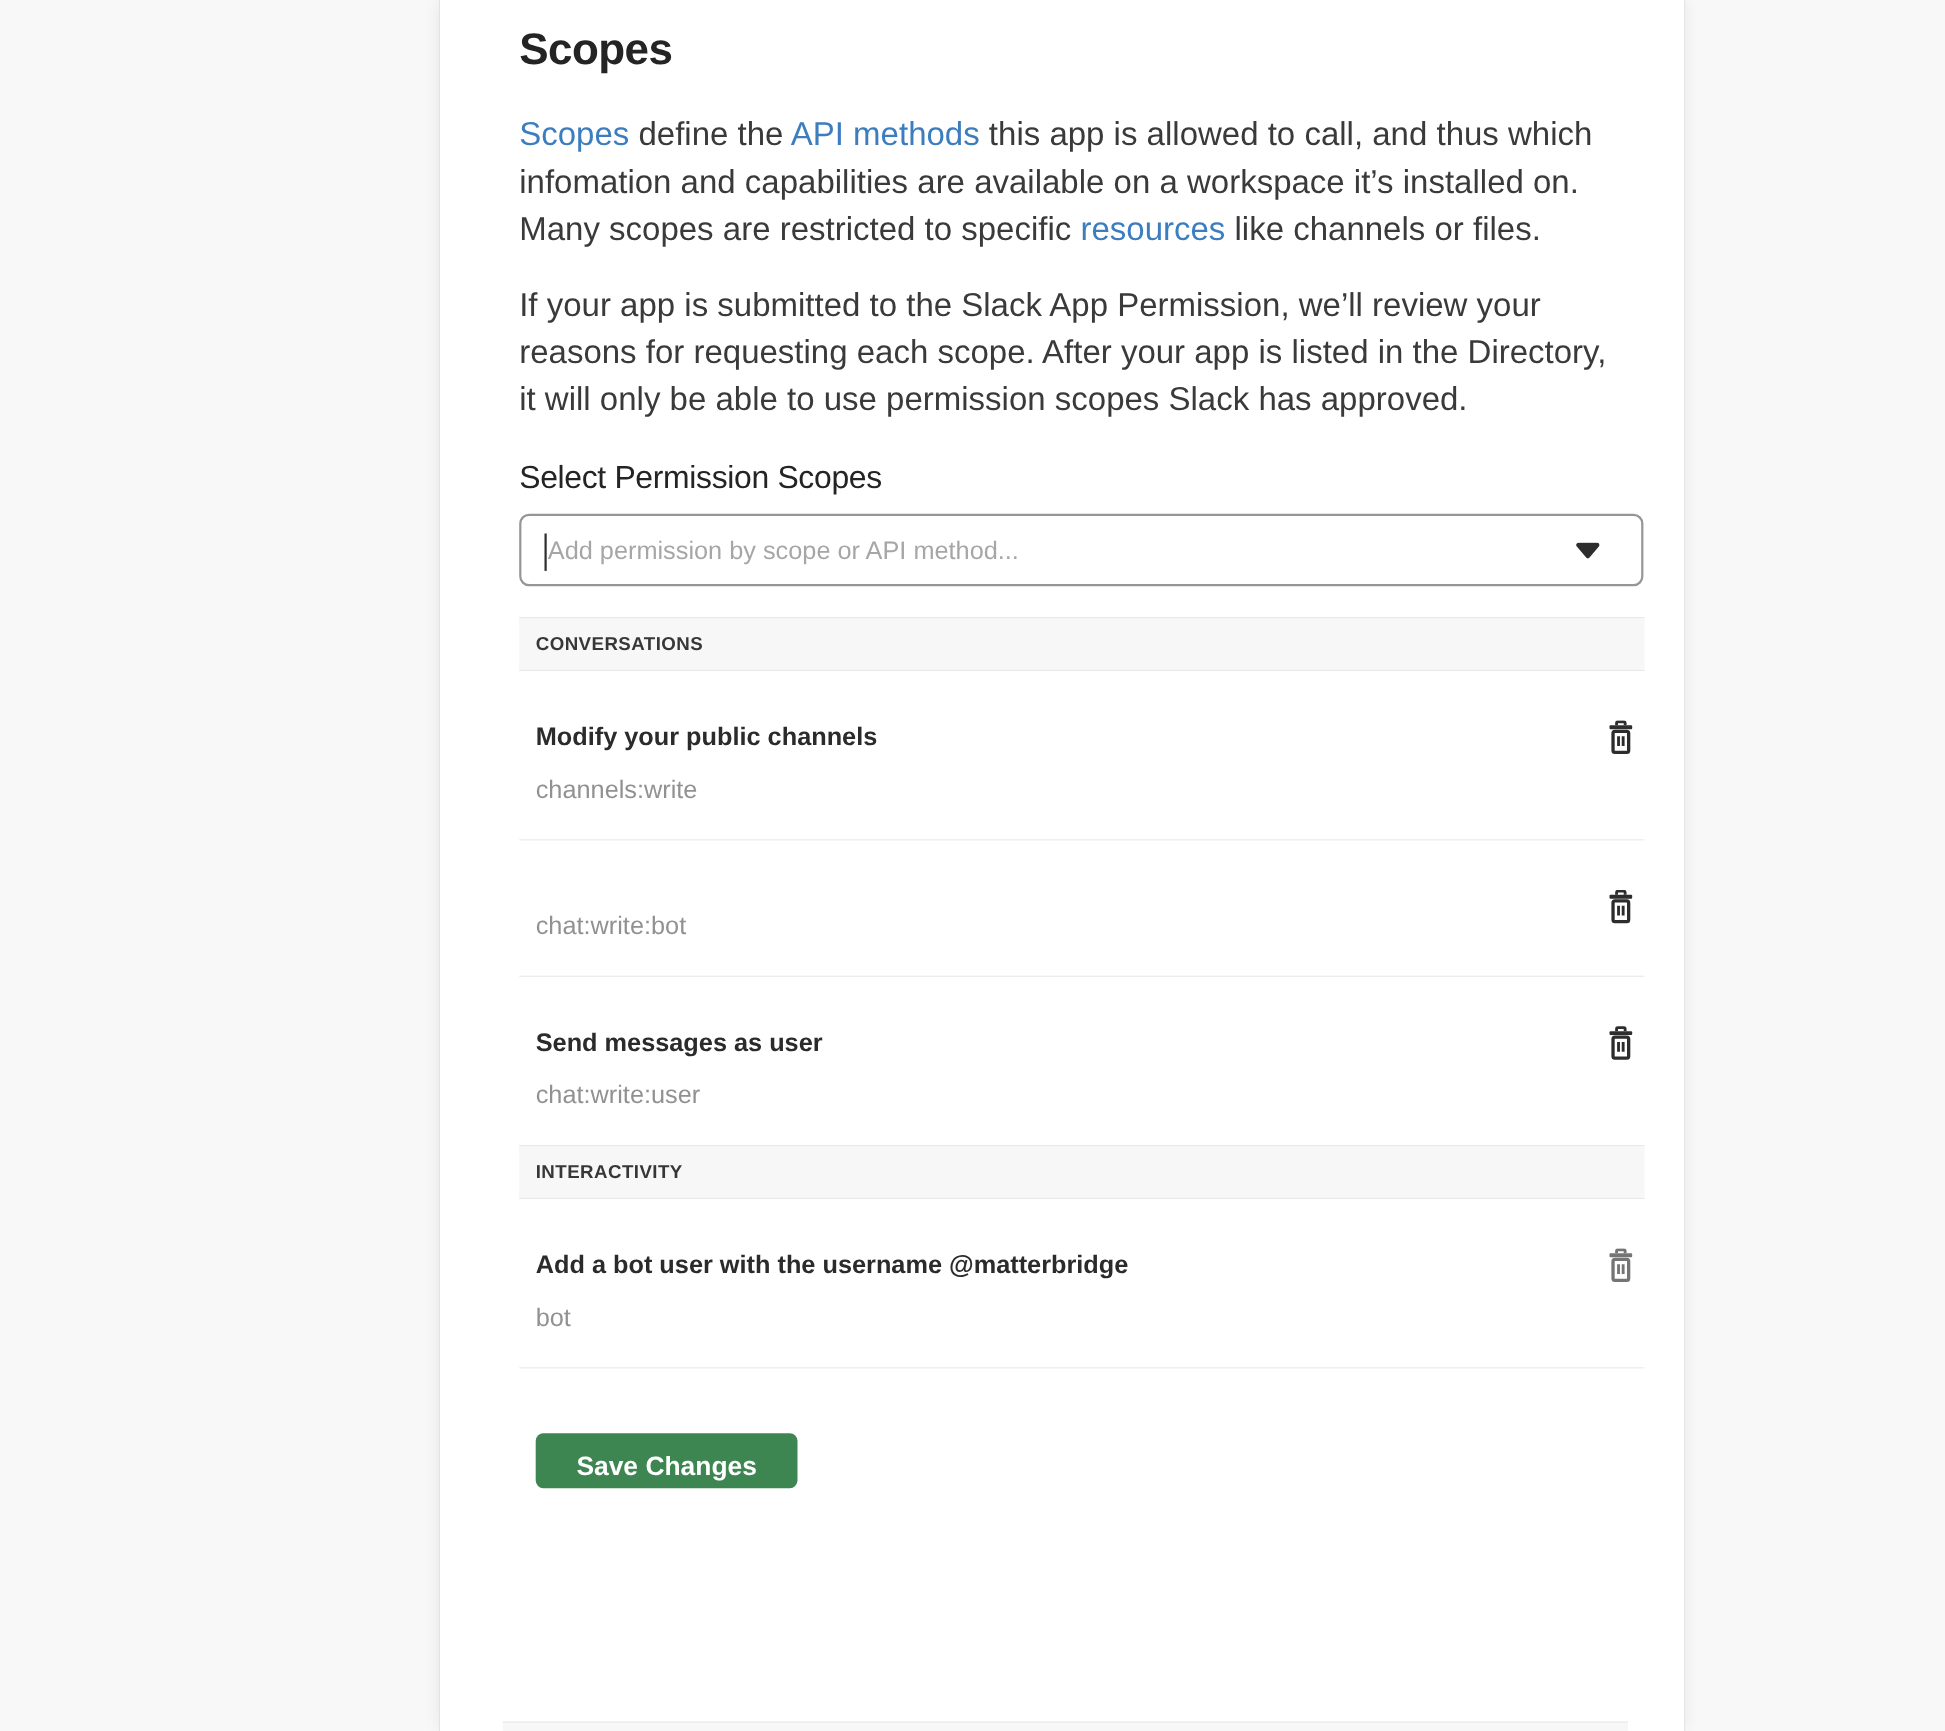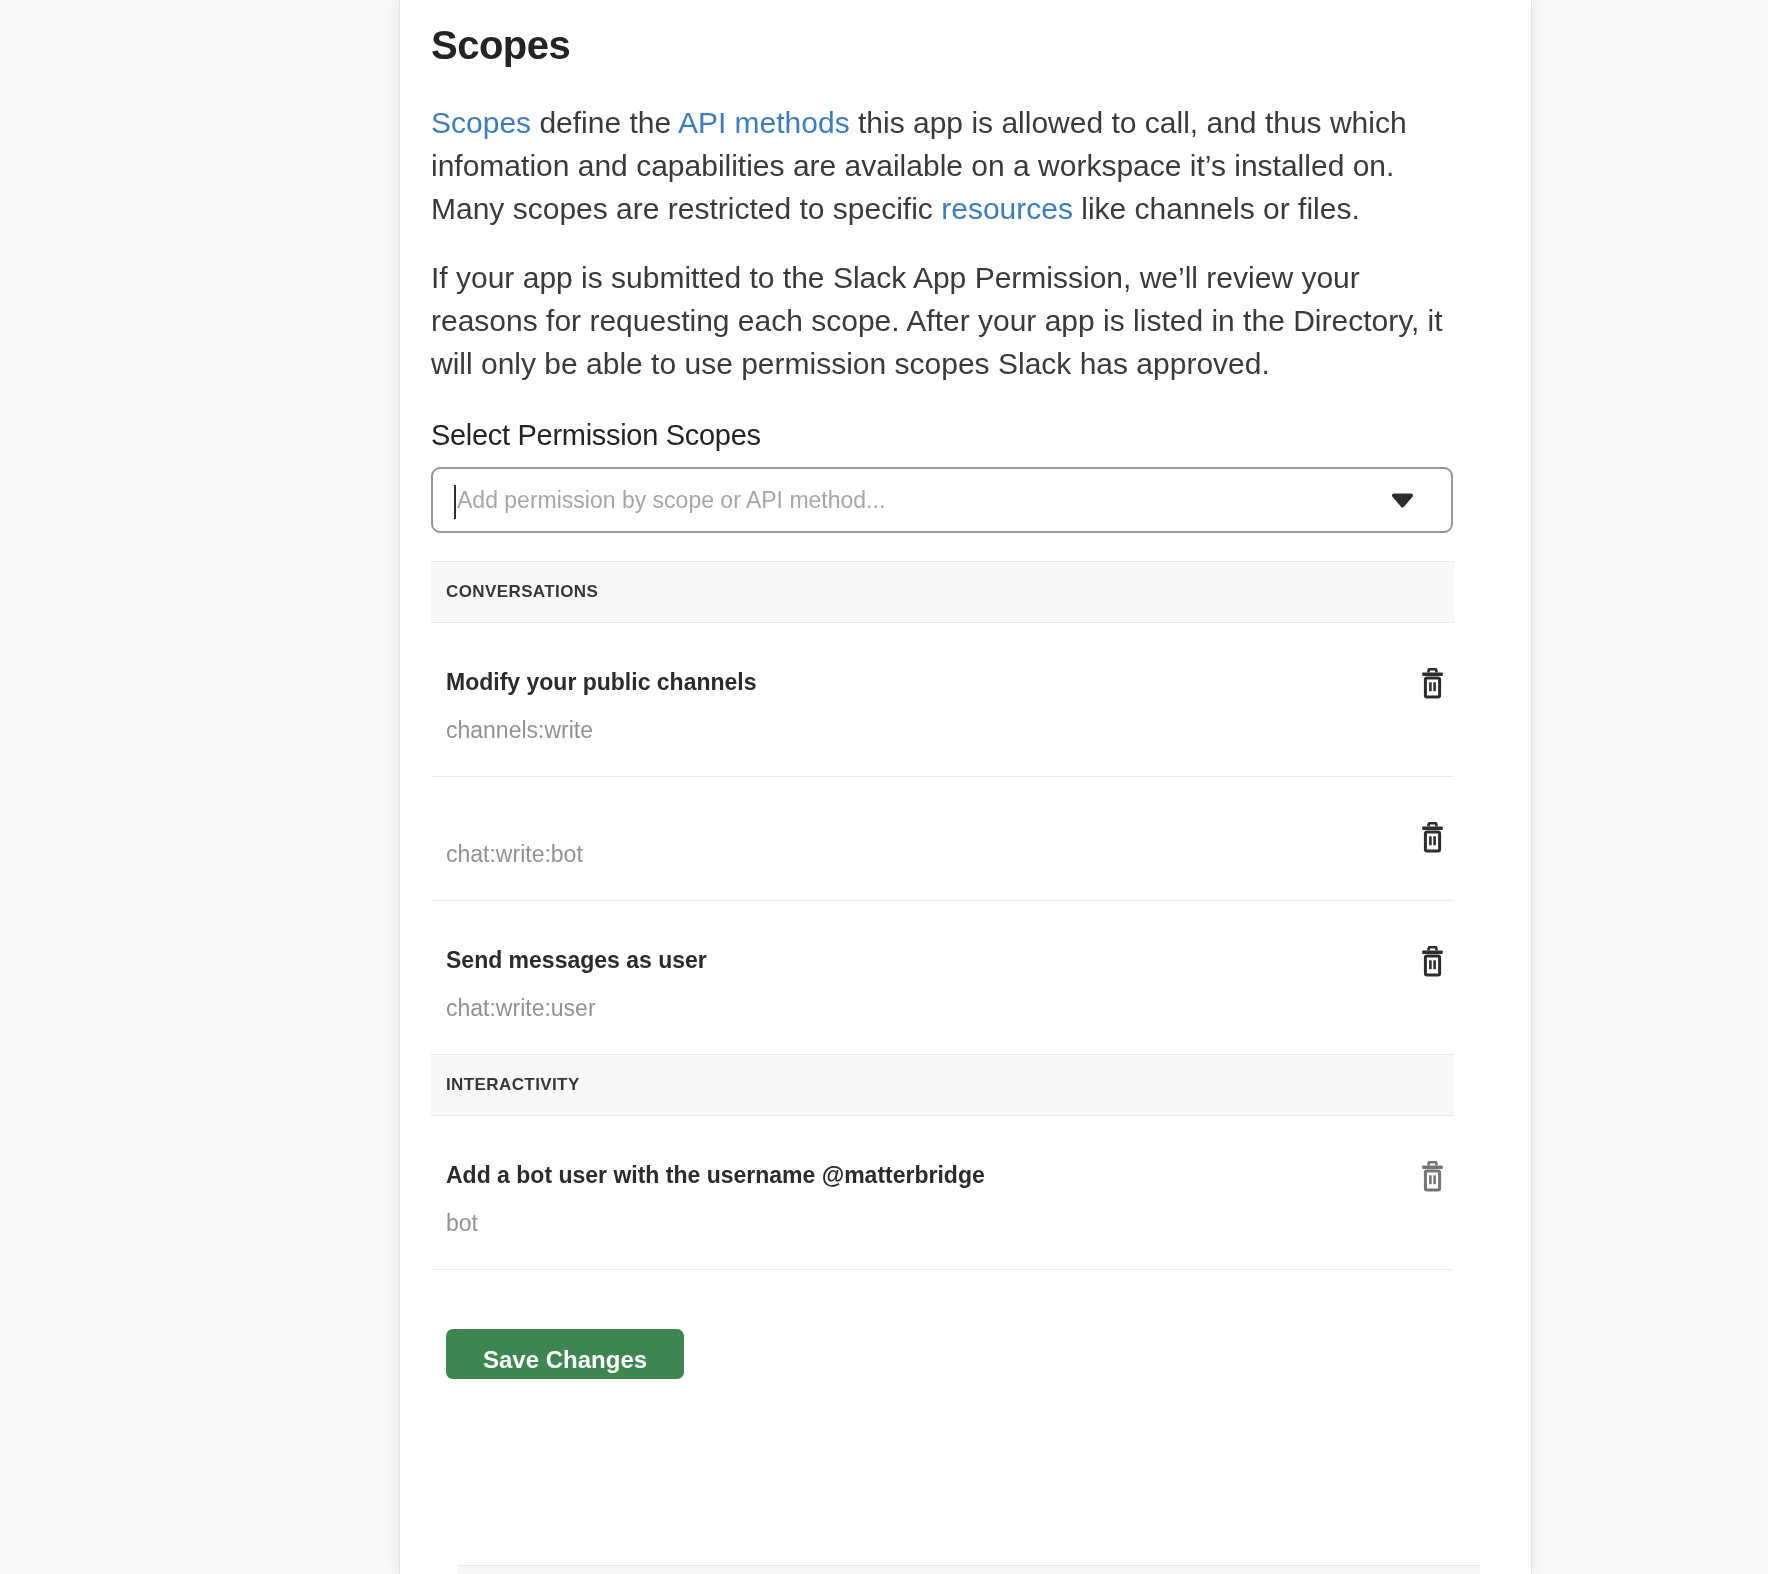--- a/index.html
+++ b/index.html
@@ -15,21 +15,21 @@
     position: absolute; left: 0; top: 0; bottom: 0; width: 399px;
     background: #f8f8f8;
   }
   .main {
     position: absolute; left: 399px; top: 0; bottom: 0; width: 1133px;
     background: #ffffff;
     border-left: 1px solid #e3e3e3;
     border-right: 1px solid #e3e3e3;
     box-shadow: 0 0 14px rgba(0,0,0,0.08);
   }
-  .content { padding: 22px 54px 0 31px; position: relative; height: 100%; }
+  .content { padding: 22px 54px 0 72px; position: relative; height: 100%; }
 
   h1.page-title {
     font-size: 40px; line-height: 46px; font-weight: 700; color: #242424;
     letter-spacing: -0.5px;
   }
   p.copy {
     font-size: 30px; line-height: 43px; color: #3a3a3a;
     max-width: 1015px;
   }
   .p1 { margin-top: 33px; }
@@ -61,21 +61,21 @@
     position: absolute; left: 21px; top: 16px; width: 2px; height: 34px;
     background: #2c2d2c;
   }
   .combo-caret {
     position: absolute; right: 36px; top: 50%; margin-top: -7px;
     color: #2c2d2c; cursor: pointer; line-height: 0;
   }
 
   .scope-list { margin-top: 28px; width: 1023px; }
   .scope-section-header {
-    height: 62px; background: #f7f7f7;
+    height: 49px; background: #f7f7f7;
     border-top: 1px solid #e8e8e8; border-bottom: 1px solid #e8e8e8;
     display: flex; align-items: center; padding-left: 15px;
   }
   .scope-section-header span {
     font-size: 17px; font-weight: 700; letter-spacing: 0.4px; color: #373737;
   }
   .scope-row {
     position: relative;
     padding: 44px 80px 31px 15px;
   }

